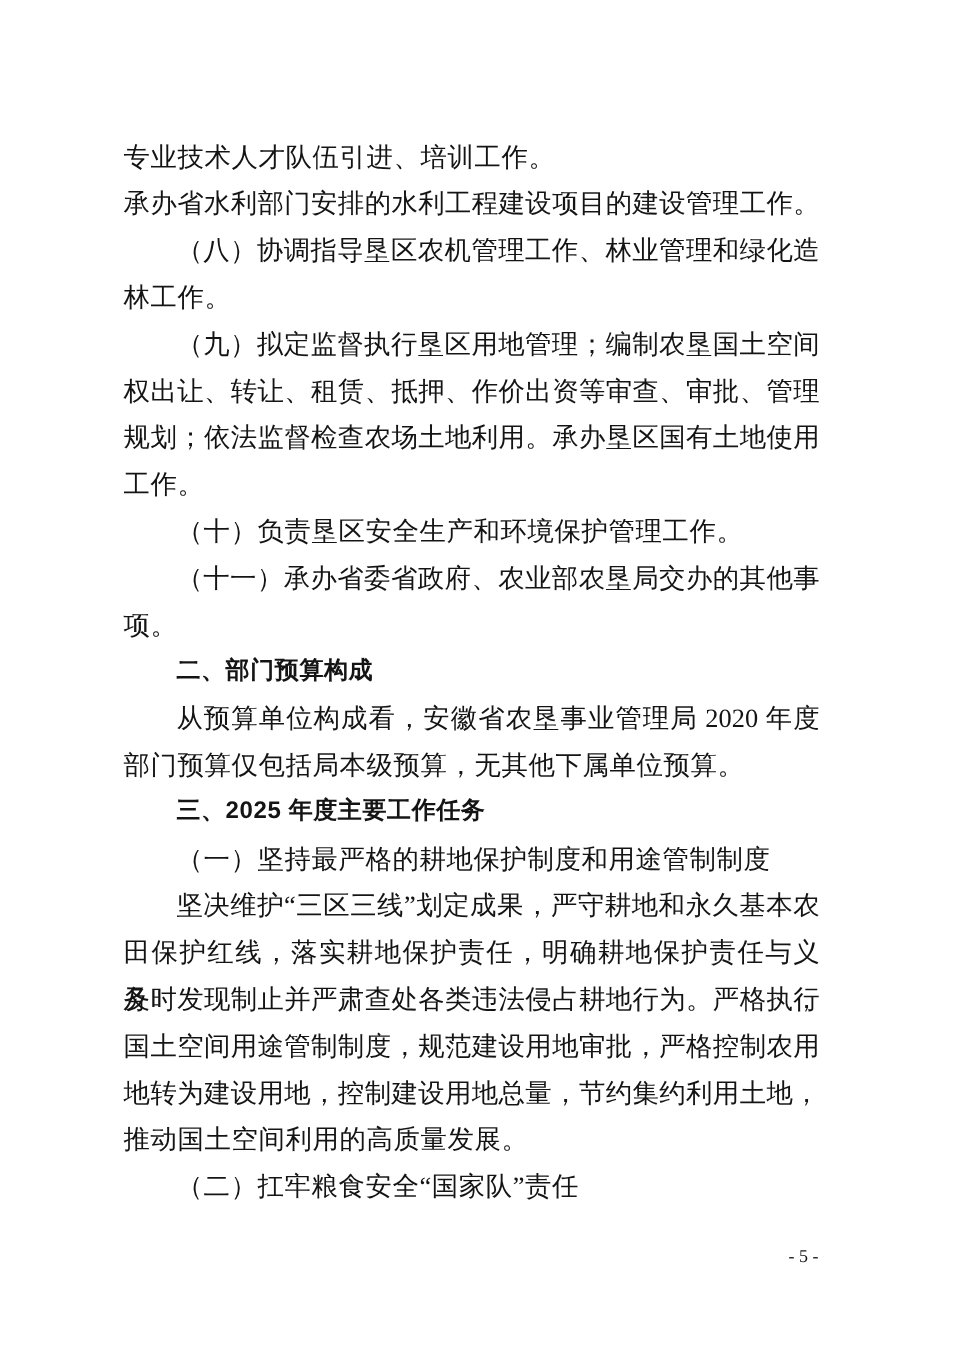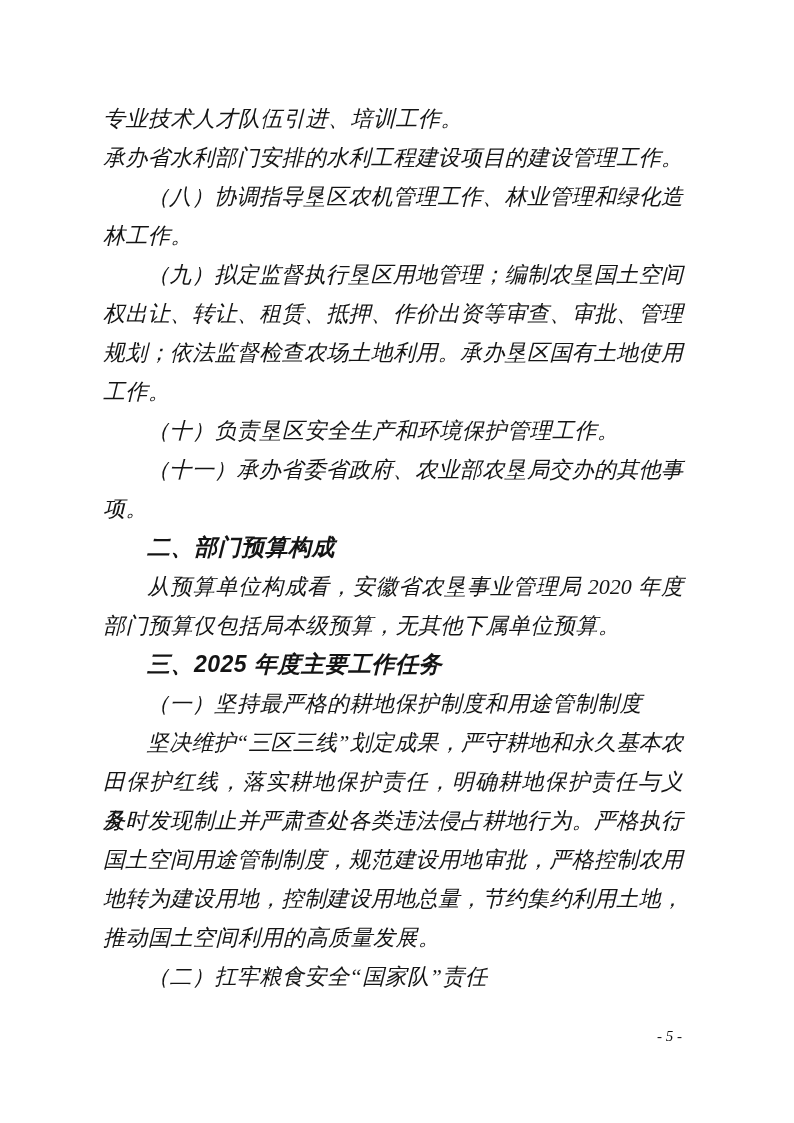--- a/index.html
+++ b/index.html
@@ -5,25 +5,24 @@
   html, body {
     margin: 0;
     padding: 0;
     background: #ffffff;
   }
   .page {
     position: relative;
     width: 794px;
     height: 1056px;
     background: #ffffff;
-    margin: 0 auto;
+    margin: 12px auto;
     overflow: hidden;
     font-family: "Liberation Serif", "DejaVu Serif", serif;
     color: #141414;
-    font-style: italic;
   }
   .content {
     position: absolute;
     left: 103px;
     top: 99px;
     width: 580px;
   }
   .line {
     font-size: 22px;
     line-height: 39px;
@@ -37,21 +36,21 @@
     text-align: justify;
     text-align-last: justify;
     letter-spacing: 0;
   }
   .line.indent {
     padding-left: 44px;
   }
   .line.hd {
     font-family: "Liberation Sans", "DejaVu Sans", sans-serif;
     font-weight: 700;
-    font-size: 23px;
+    font-size: 20px;
     letter-spacing: 0.5px;
   }
   .footer {
     position: absolute;
     top: 1026px;
     right: 112px;
     font-size: 15px;
     line-height: 20px;
     font-family: "Liberation Serif", "DejaVu Serif", serif;
     color: #141414;

